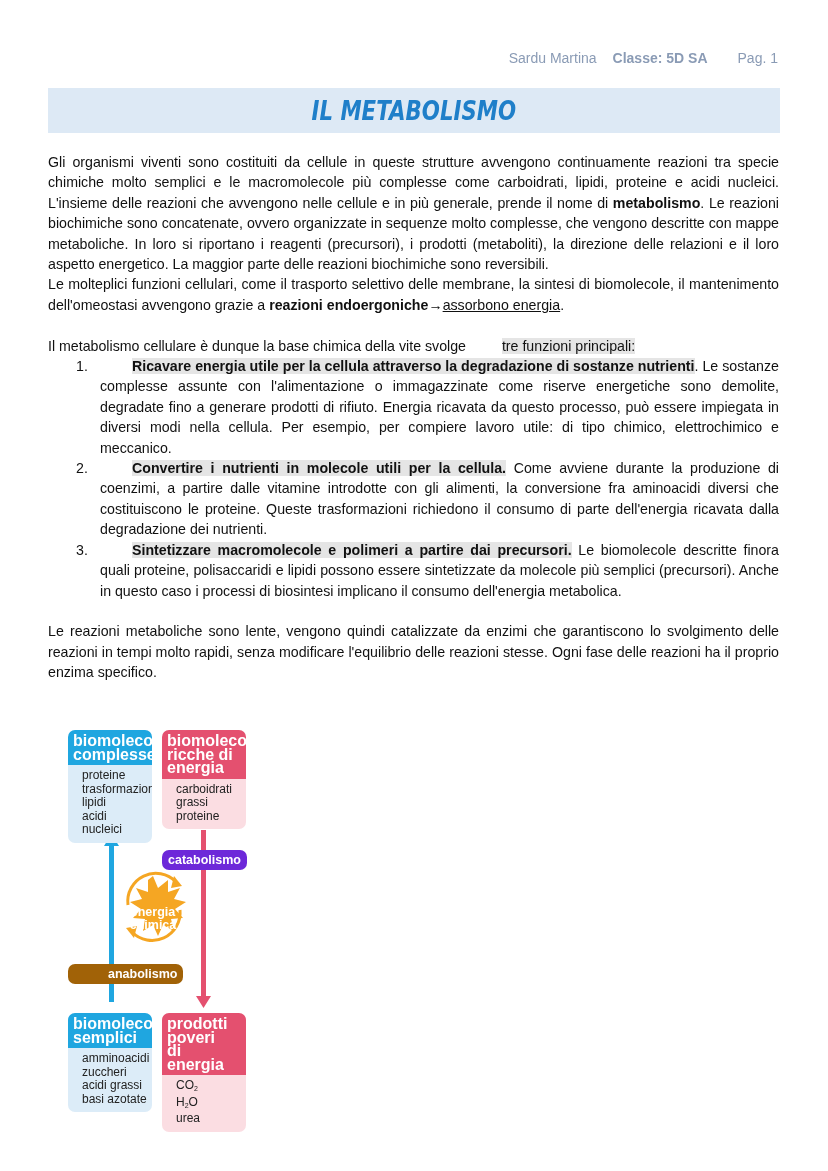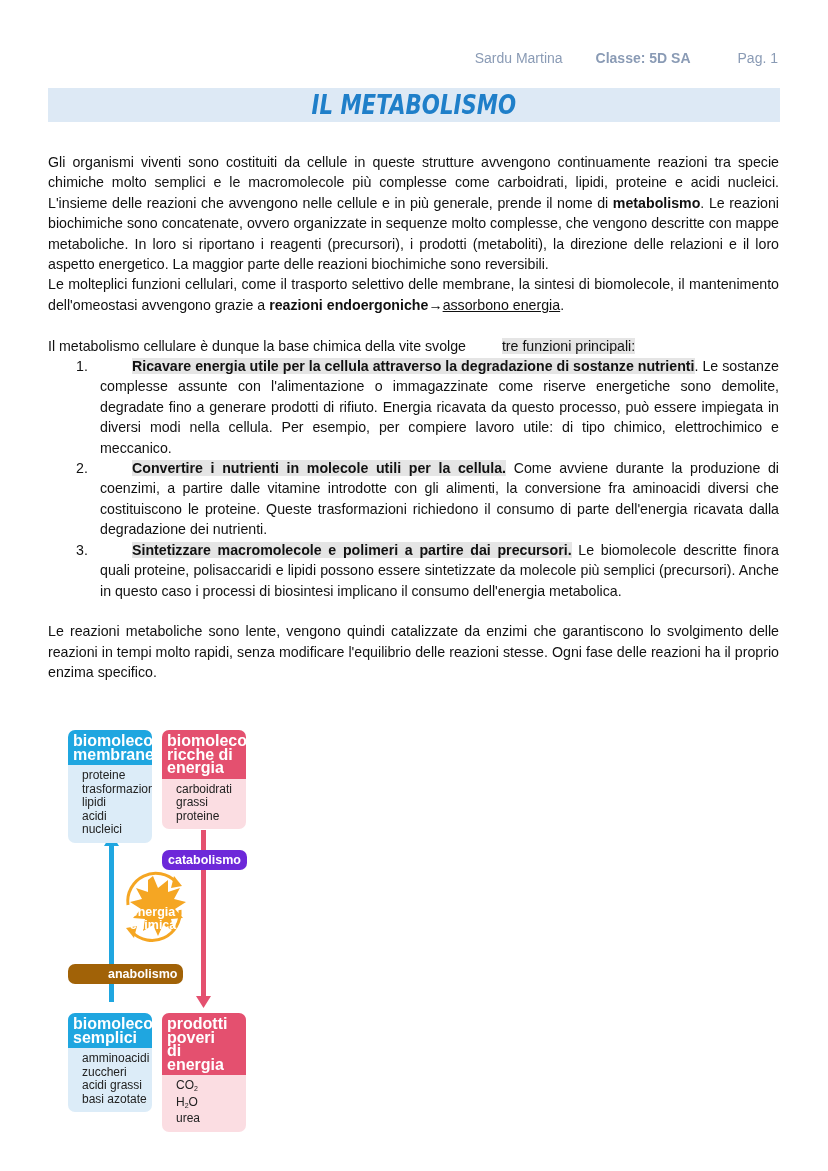--- a/index.html
+++ b/index.html
@@ -2,28 +2,28 @@
 <html><head>
 <meta charset="utf-8">
 <style>
   * { box-sizing: border-box; margin: 0; padding: 0; }
   html, body { width: 828px; height: 1171px; background: #ffffff; overflow: hidden; }
   body { position: relative; font-family: "Liberation Sans", sans-serif; color: #111; }
 
   .header-meta {
     position: absolute; top: 50px; right: 50px;
     font-family: "Liberation Sans", sans-serif; font-size: 14px; color: #8a9bb5;
-    display: flex; gap: 17px;
+    display: flex; gap: 0;
   }
   .header-meta span { white-space: pre; }
   .header-meta .gap1 { margin-left: 16px; font-weight: bold; }
   .header-meta .gap2 { margin-left: 30px; }
 
   .title-band {
-    position: absolute; left: 48px; top: 88px; width: 732px; height: 34px;
+    position: absolute; left: 48px; top: 88px; width: 732px; height: 45px;
     background: #dde9f5;
     display: flex; align-items: center; justify-content: center;
   }
   .title-band h1 {
     font-family: "DejaVu Sans", sans-serif; font-weight: bold;
     font-size: 26px; color: #1f7fc9; letter-spacing: 0px;
     transform: scaleX(0.82); font-style: italic;
   }
 
   .content {
@@ -100,21 +100,21 @@
       <path d="M 60 175 A 28 28 0 0 1 108 152" stroke="#f5a623" stroke-width="3" fill="none"></path>
       <polygon points="106,146 114,156 103,158" fill="#f5a623"></polygon>
       <path d="M 112 180 A 28 28 0 0 1 64 202" stroke="#f5a623" stroke-width="3" fill="none"></path>
       <polygon points="66,208 58,198 69,196" fill="#f5a623"></polygon>
     </g>
   </svg>
 
   <div class="box blue" style="left:0; top:0; width:84px;">
     <div class="head">
       <div>biomolecole</div>
-      <div>membrane</div>
+      <div>complesse</div>
     </div>
     <div class="body">
       <div>proteine</div>
       <div>trasformazioni</div>
       <div>lipidi</div>
       <div>acidi nucleici</div>
     </div>
   </div>
 
   <div class="box red" style="left:94px; top:0; width:84px;">

